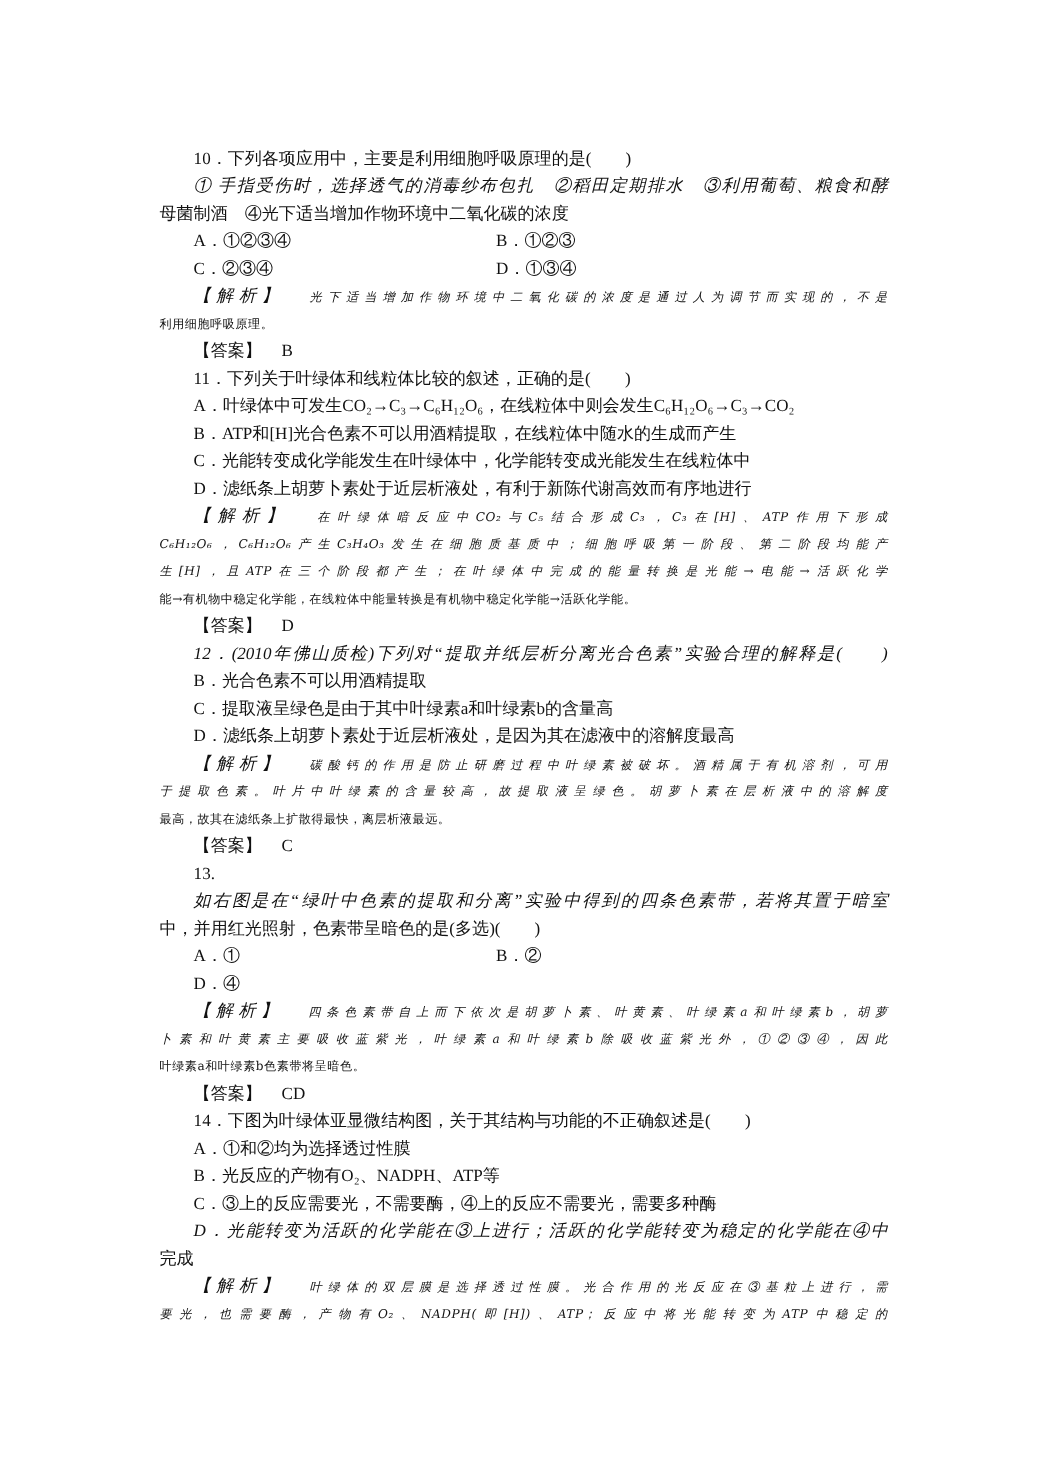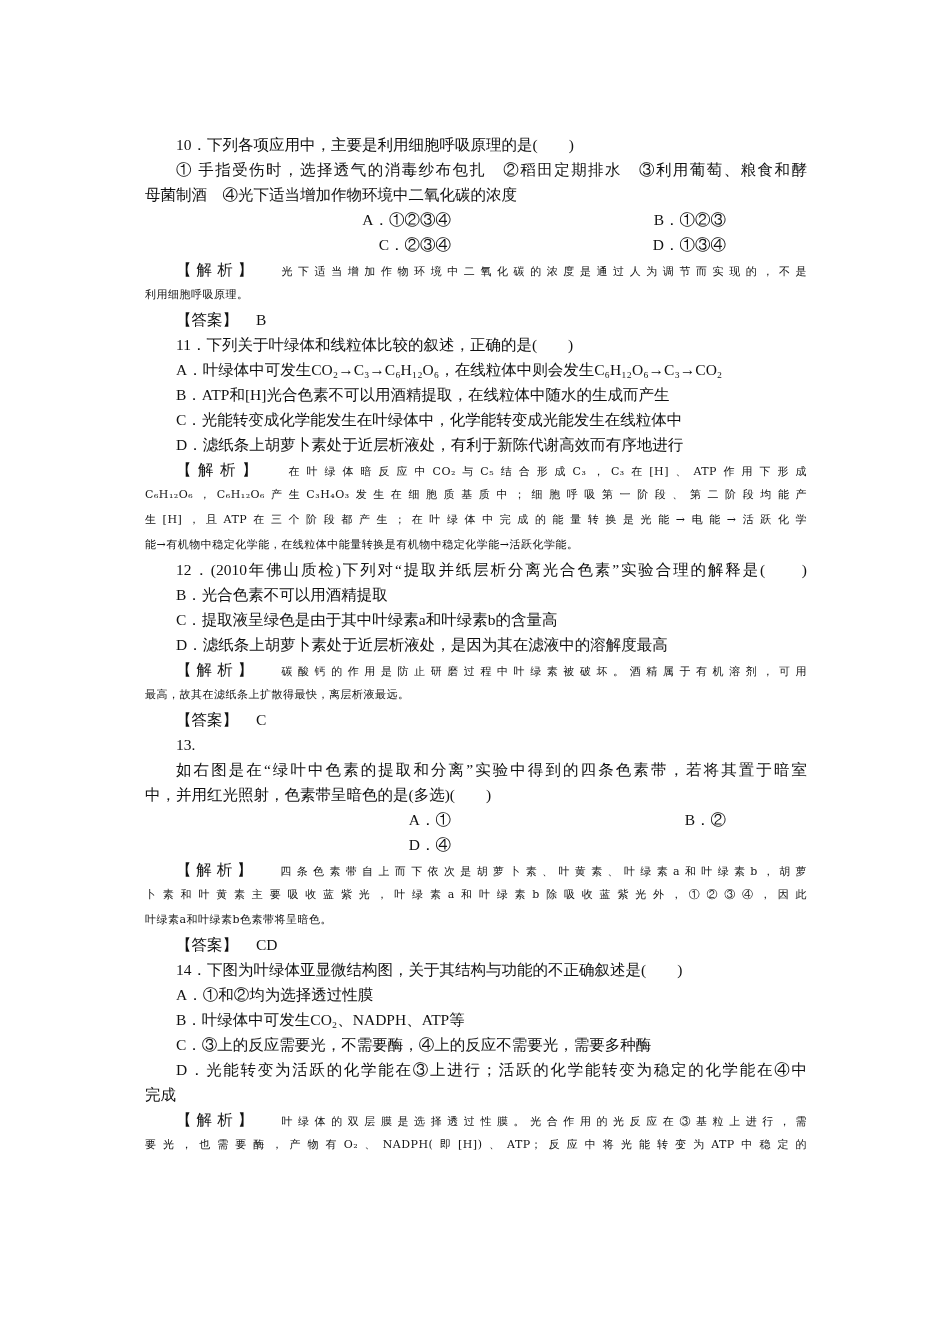--- a/index.html
+++ b/index.html
@@ -1,22 +1,22 @@
 <!DOCTYPE html>
 <html><head>
 <meta charset="utf-8">
 <style>
   html, body { margin: 0; padding: 0; background: #ffffff; }
   body { width: 950px; height: 1344px; position: relative; overflow: hidden;
          font-family: "Liberation Serif", "DejaVu Serif", serif; color: #111; }
   .page { position: absolute; left: 145px; top: 120px; width: 662px; margin-top: 12px; }
   .line { font-size: 15.5px; line-height: 25px; height: 25px; white-space: nowrap; }
   .ind { padding-left: 31px; }
-  .just { text-align: justify; text-align-last: justify; white-space: normal; }
-  .opts { display: flex; padding-left: 31px; text-align: right; }
+  .just { text-align: justify; text-align-last: justify; white-space: normal; font-style: italic; }
+  .opts { display: flex; padding-left: 31px; }
   .opts span { display: inline-block; width: 275px; }
   .tag { font-weight: normal; }
   .exp { font-family: "DejaVu Serif", "Liberation Serif", serif; font-size: 11px; letter-spacing: 0.5px; }
   .gap { display: inline-block; width: 18px; }
 </style>
 </head>
 <body>
 
 <div class="page">
 
@@ -43,28 +43,32 @@
   <div class="line ind">A．叶绿体中可发生CO₂→C₃→C₆H₁₂O₆，在线粒体中则会发生C₆H₁₂O₆→C₃→CO₂</div>
   <div class="line ind">B．ATP和[H]光合色素不可以用酒精提取，在线粒体中随水的生成而产生</div>
   <div class="line ind">C．光能转变成化学能发生在叶绿体中，化学能转变成光能发生在线粒体中</div>
   <div class="line ind">D．滤纸条上胡萝卜素处于近层析液处，有利于新陈代谢高效而有序地进行</div>
   <div class="line ind just">
     <span class="tag">【解析】</span><span class="gap"></span><span class="exp">在叶绿体暗反应中CO₂与C₅结合形成C₃，C₃在[H]、ATP作用下形成</span>
   </div>
   <div class="line exp just">C₆H₁₂O₆，C₆H₁₂O₆产生C₃H₄O₃发生在细胞质基质中；细胞呼吸第一阶段、第二阶段均能产</div>
   <div class="line exp just">生[H]，且ATP在三个阶段都产生；在叶绿体中完成的能量转换是光能→电能→活跃化学</div>
   <div class="line exp">能→有机物中稳定化学能，在线粒体中能量转换是有机物中稳定化学能→活跃化学能。</div>
+  <div class="line ind">
+    <span class="tag">【答案】</span><span class="gap"></span><span>D</span>
+  </div>
 
   <div class="line ind just">12．(2010年佛山质检)下列对“提取并纸层析分离光合色素”实验合理的解释是(　　)</div>
   <div class="line ind">B．光合色素不可以用酒精提取</div>
   <div class="line ind">C．提取液呈绿色是由于其中叶绿素a和叶绿素b的含量高</div>
   <div class="line ind">D．滤纸条上胡萝卜素处于近层析液处，是因为其在滤液中的溶解度最高</div>
   <div class="line ind just">
     <span class="tag">【解析】</span><span class="gap"></span><span class="exp">碳酸钙的作用是防止研磨过程中叶绿素被破坏。酒精属于有机溶剂，可用</span>
   </div>
+  <div class="line exp just">于提取色素。叶片中叶绿素的含量较高，故提取液呈绿色。胡萝卜素在层析液中的溶解度</div>
   <div class="line exp">最高，故其在滤纸条上扩散得最快，离层析液最远。</div>
   <div class="line ind">
     <span class="tag">【答案】</span><span class="gap"></span><span>C</span>
   </div>
 
   <div class="line ind">13.</div>
   <div class="line ind just">如右图是在“绿叶中色素的提取和分离”实验中得到的四条色素带，若将其置于暗室</div>
   <div class="line">中，并用红光照射，色素带呈暗色的是(多选)(　　)</div>
   <div class="line opts">
     <span>A．①</span>
@@ -77,21 +81,21 @@
     <span class="tag">【解析】</span><span class="gap"></span><span class="exp">四条色素带自上而下依次是胡萝卜素、叶黄素、叶绿素a和叶绿素b，胡萝</span>
   </div>
   <div class="line exp just">卜素和叶黄素主要吸收蓝紫光，叶绿素a和叶绿素b除吸收蓝紫光外，①②③④，因此</div>
   <div class="line exp">叶绿素a和叶绿素b色素带将呈暗色。</div>
   <div class="line ind">
     <span class="tag">【答案】</span><span class="gap"></span><span>CD</span>
   </div>
 
   <div class="line ind">14．下图为叶绿体亚显微结构图，关于其结构与功能的不正确叙述是(　　)</div>
   <div class="line ind">A．①和②均为选择透过性膜</div>
-  <div class="line ind">B．叶绿体中可发生CO₂、NADPH、ATP等</div>
+  <div class="line ind">B．光反应的产物有O₂、NADPH、ATP等</div>
   <div class="line ind">C．③上的反应需要光，不需要酶，④上的反应不需要光，需要多种酶</div>
   <div class="line ind just">D．光能转变为活跃的化学能在③上进行；活跃的化学能转变为稳定的化学能在④中</div>
   <div class="line">完成</div>
   <div class="line ind just">
     <span class="tag">【解析】</span><span class="gap"></span><span class="exp">叶绿体的双层膜是选择透过性膜。光合作用的光反应在③基粒上进行，需</span>
   </div>
   <div class="line exp just">要光，也需要酶，产物有O₂、NADPH(即[H])、ATP；反应中将光能转变为ATP中稳定的</div>
 
 </div>
 

